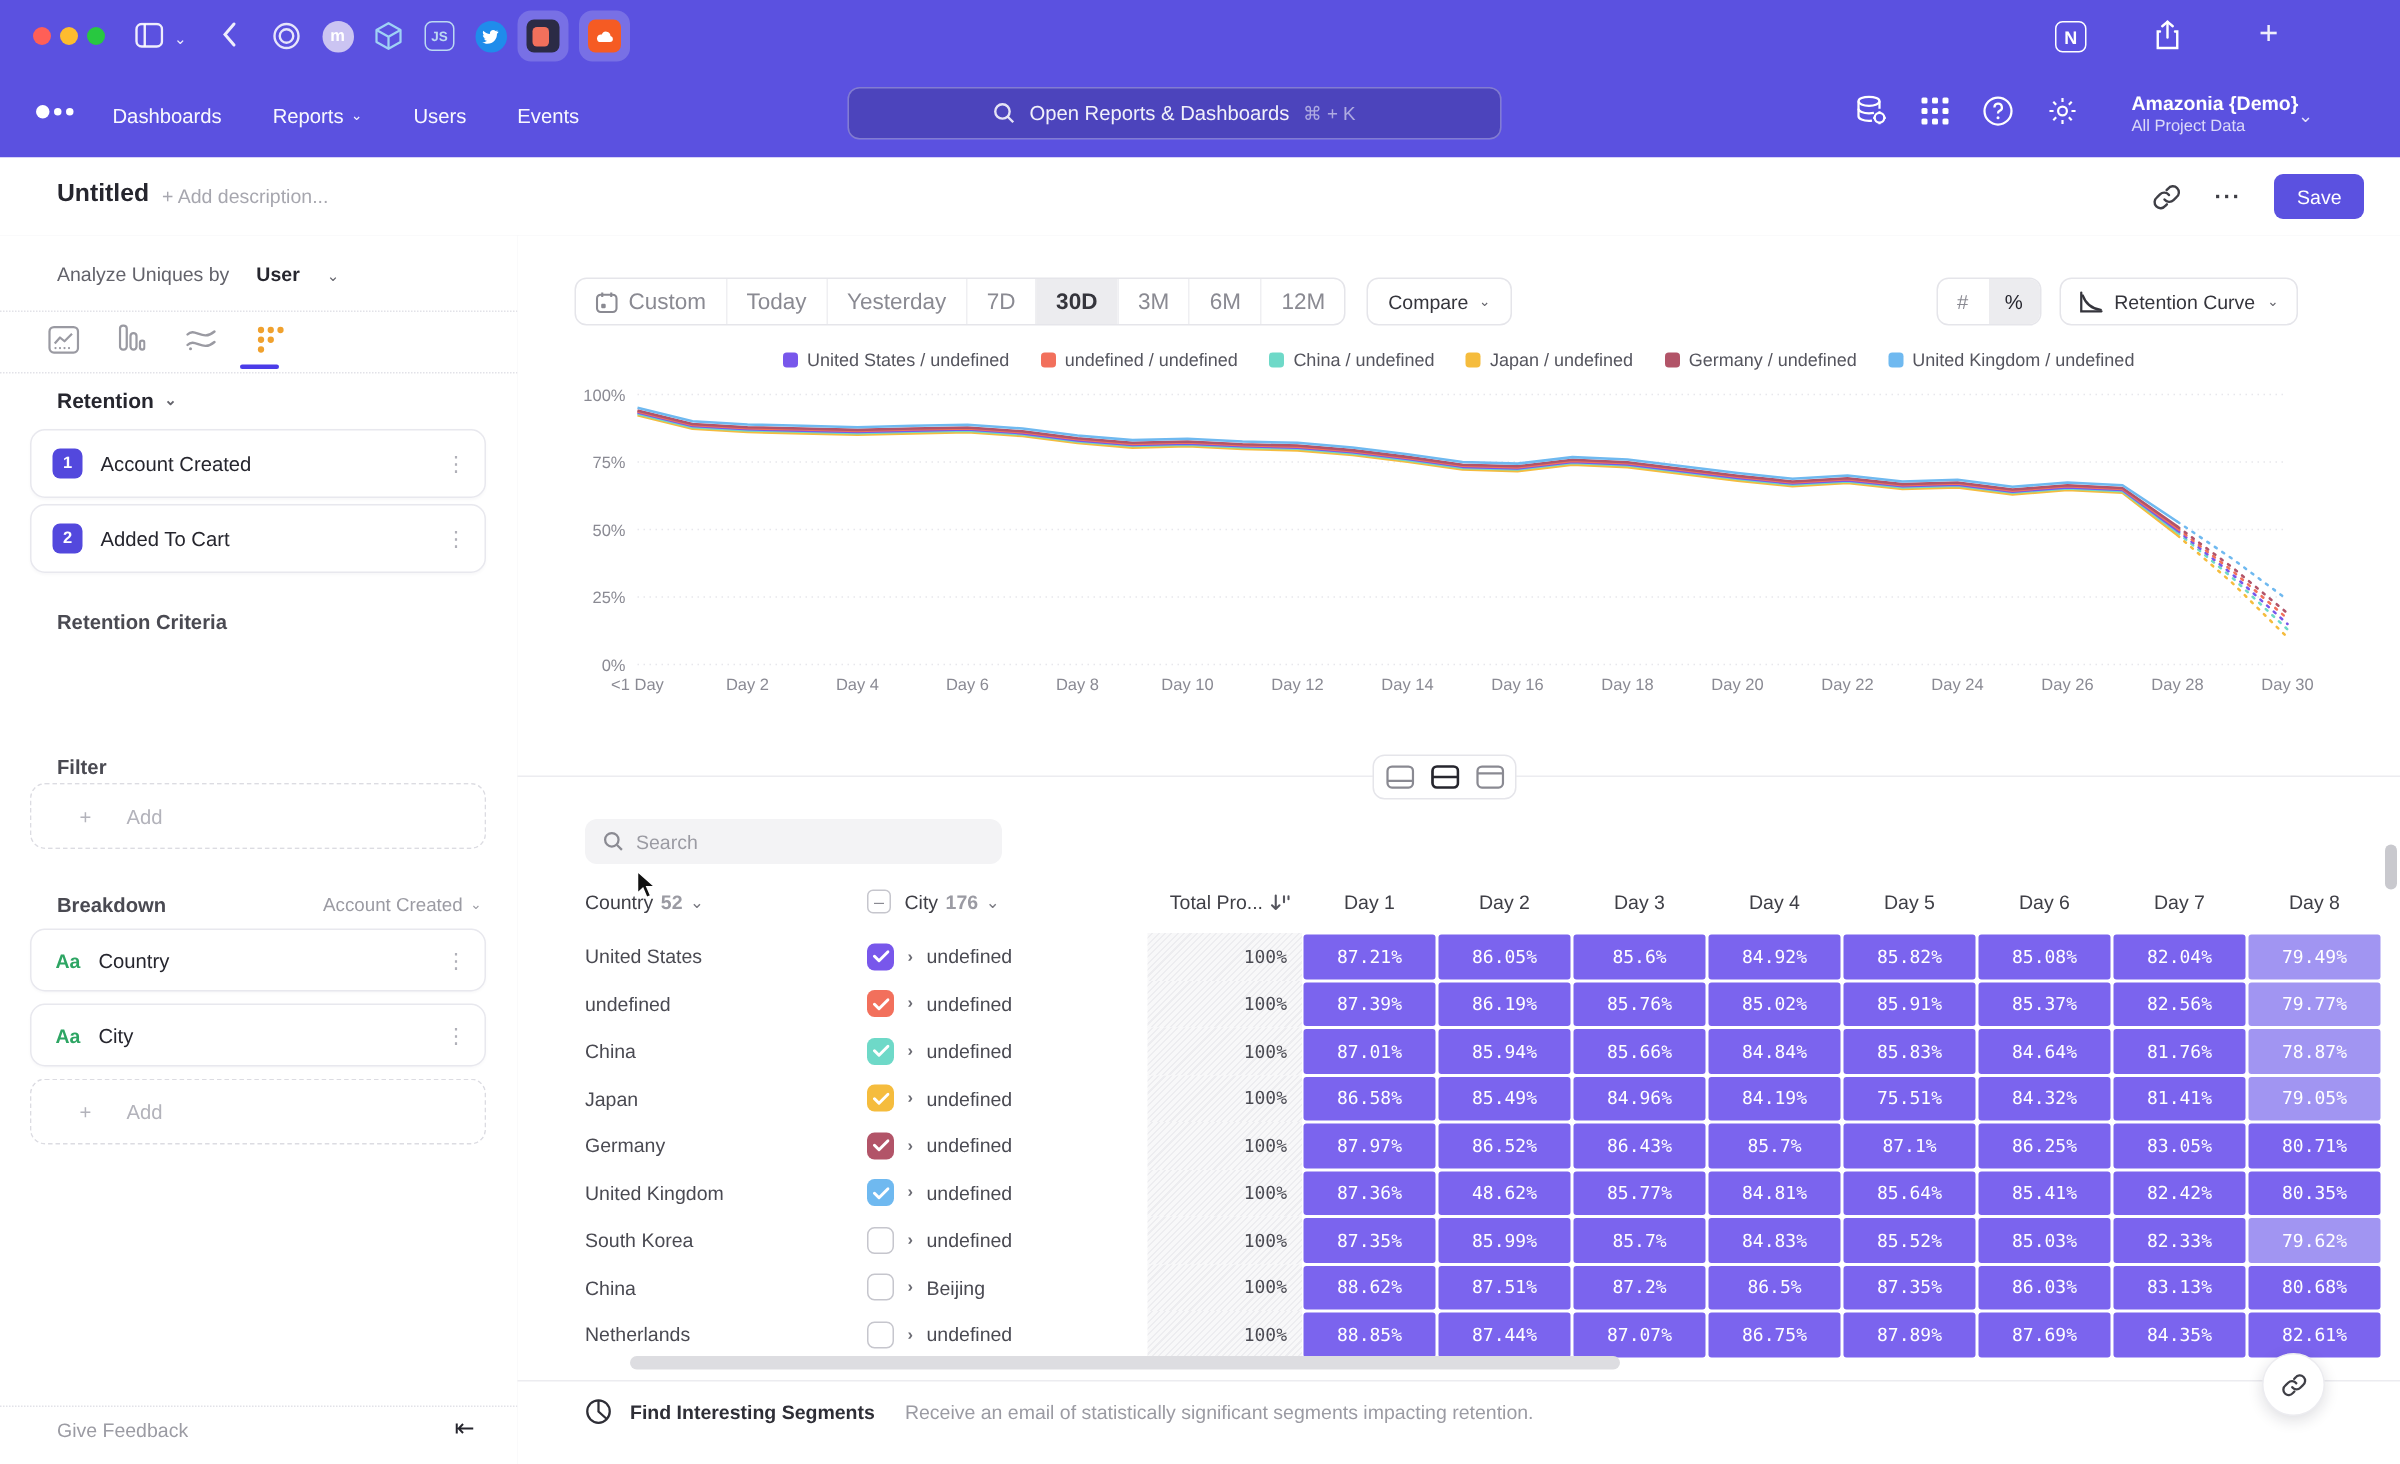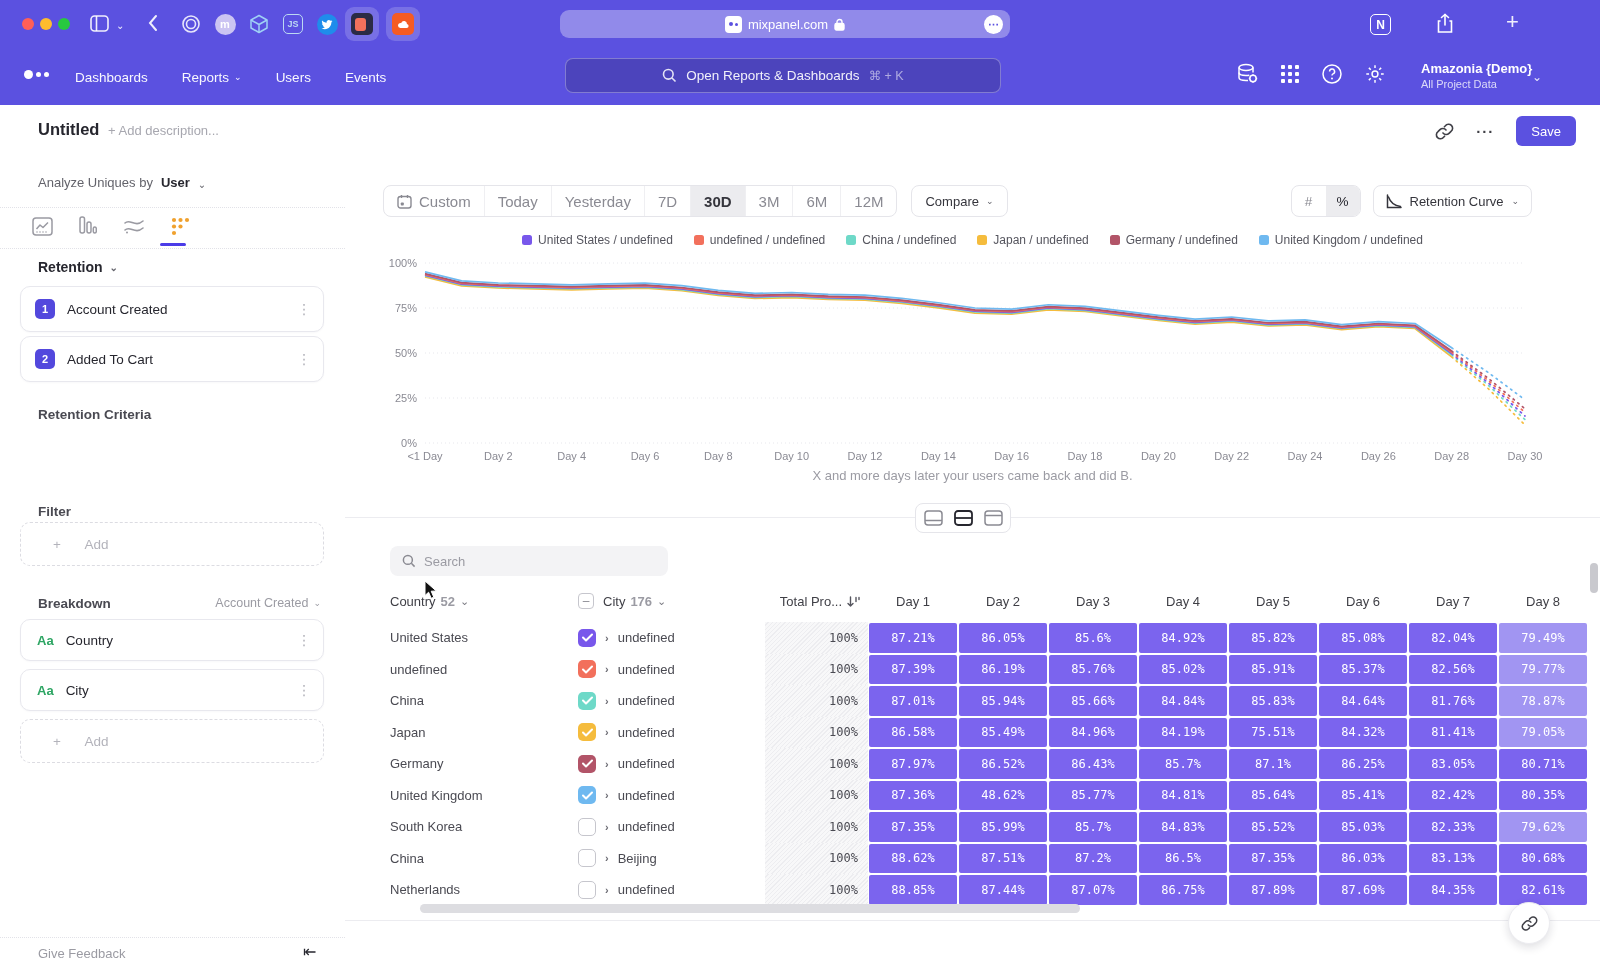--- a/index.html
+++ b/index.html
@@ -36,21 +36,21 @@
   .proj-chev{position:absolute;left:1532px;top:70px;color:rgba(255,255,255,.85);font-size:12px;}
   
   .title-bar{position:absolute;left:0;top:105px;width:1600px;height:52px;background:#fff;border-bottom:1px solid #ECECF0;}
   .rpt-title{position:absolute;left:38px;top:15px;font-size:16.5px;font-weight:700;color:#26262E;}
   .rpt-desc{position:absolute;left:108px;top:18px;font-size:13px;color:#A7A7AF;}
   .title-actions{position:absolute;right:24px;top:11px;display:flex;align-items:center;gap:22px;}
   .dots3{color:#3F3F46;font-size:15px;letter-spacing:1px;font-weight:bold;}
   .save-btn{background:#5B51E0;color:#fff;font-size:13px;border:none;border-radius:6px;height:30px;padding:0 15px;cursor:pointer;}
   
   .sidebar{position:absolute;left:0;top:157px;width:345px;height:819px;background:#fff;border-right:1px solid #ECECF0;}
-  .sb-analyze{position:absolute;left:38px;top:18px;font-size:13px;color:#63636B;display:flex;gap:8px;align-items:flex-end;}
+  .sb-analyze{position:absolute;left:38px;top:18px;font-size:13px;color:#63636B;display:flex;gap:18px;align-items:flex-end;}
   .sb-analyze b{color:#26262E;font-weight:700;}
   .sb-sep{position:absolute;left:0;width:345px;border-top:1px dotted #E2E2E8;}
   .sb-tabs{position:absolute;left:30px;top:57px;display:flex;gap:22px;}
   .sb-tab{width:24px;height:24px;display:flex;align-items:center;justify-content:center;}
   .tab-underline{position:absolute;left:160px;top:86px;width:26px;height:3px;background:#4B3CE8;border-radius:2px;}
   .sb-h{position:absolute;left:38px;font-size:13.5px;color:#4A4A52;font-weight:600;}
   .sb-h.big{font-size:14px;color:#26262E;font-weight:700;}
   .sb-card{position:absolute;left:20px;width:302px;background:#fff;border:1px solid #E8E8EE;border-radius:10px;
            display:flex;align-items:center;box-shadow:0 1px 2px rgba(30,30,60,.03);}
   .badge{width:20px;height:20px;border-radius:5px;background:#5348DD;color:#fff;font-size:11px;font-weight:700;
@@ -178,32 +178,20 @@
   </span>
   <span class="fav-tile" style="left:386px"></span>
   <span class="fav" style="left:390px">
     <span style="width:22px;height:22px;border-radius:5px;background:#F55B23;display:flex;align-items:center;justify-content:center;">
       <svg width="14" height="9" viewBox="0 0 14 9" fill="#fff">
           <path d="M11 4a3 3 0 0 0-5.8-1A2.6 2.6 0 0 0 2 5.6 2.4 2.4 0 0 0 4.4 8h6.2A2 2 0 0 0 12.6 6 2 2 0 0 0 11 4z"></path>
         </svg>
     </span>
   </span>
 
-  <div class="url-pill">
-    <span class="mp-fav">
-        <i></i>
-        <i class="sm"></i>
-      </span>
-    <span class="url-text">mixpanel.com</span>
-    <svg width="11" height="13" viewBox="0 0 11 13" fill="none" stroke="#fff" stroke-width="1.4">
-        <rect x="1" y="5.5" width="9" height="6.5" rx="1.5" fill="#fff"></rect>
-        <path d="M3 5.5V4a2.5 2.5 0 0 1 5 0v1.5"></path>
-      </svg>
-    <span class="url-ellipsis">⋯</span>
-  </div>
 
   <span class="win-icon" style="left:1370px;top:14px">
     <span style="width:21px;height:21px;border:1.6px solid #fff;border-radius:5px;color:#fff;font-size:12px;font-weight:700;display:flex;align-items:center;justify-content:center;box-sizing:border-box;">N</span>
   </span>
   <span class="win-icon" style="left:1436px;top:13px">
     <svg width="18" height="21" viewBox="0 0 18 21" fill="none" stroke="#fff" stroke-width="1.6" stroke-linecap="round">
         <path d="M4 8H2.5v11h13V8H14"></path>
         <line x1="9" y1="1.5" x2="9" y2="12"></line>
         <polyline points="5.5,4.5 9,1.5 12.5,4.5"></polyline>
       </svg>
@@ -514,21 +502,20 @@
       <polyline points="40,22.060000000000002 76.66666666666666,31.060000000000006 113.33333333333333,33.22000000000001 150,34.120000000000005 186.66666666666666,35.02000000000001 223.33333333333334,34.120000000000005 260,33.4 296.6666666666667,35.92000000000001 333.3333333333333,40.6 370,43.660000000000004 406.6666666666667,42.760000000000005 443.3333333333333,44.56 480,45.46000000000001 516.6666666666667,48.52000000000001 553.3333333333334,53.02000000000001 590,58.23999999999999 626.6666666666666,59.32000000000001 663.3333333333334,55 700,56.62000000000001 736.6666666666666,61.12000000000001 773.3333333333334,65.62 810,69.4 846.6666666666666,67.23999999999998 883.3333333333334,71.2 920,70.12 956.6666666666666,74.8 993.3333333333334,71.92000000000002 1030,73.72 1066.6666666666667,100.648" fill="none" stroke="#7857EB" stroke-width="1.7" stroke-linejoin="round"></polyline>
       <polyline points="1066.6666666666667,100.648 1103.3333333333333,129.952 1140,163" fill="none" stroke="#7857EB" stroke-width="1.7" stroke-dasharray="1.5,4.5" stroke-linecap="round"></polyline>
       <polyline points="40,21.339999999999996 76.66666666666666,30.339999999999996 113.33333333333333,32.5 150,33.4 186.66666666666666,34.3 223.33333333333334,33.4 260,32.67999999999999 296.6666666666667,35.2 333.3333333333333,39.879999999999995 370,42.94 406.6666666666667,42.03999999999999 443.3333333333333,43.839999999999996 480,44.739999999999995 516.6666666666667,47.8 553.3333333333334,52.3 590,57.51999999999998 626.6666666666666,58.6 663.3333333333334,54.279999999999994 700,55.9 736.6666666666666,60.4 773.3333333333334,64.9 810,68.67999999999999 846.6666666666666,66.51999999999998 883.3333333333334,70.47999999999999 920,69.4 956.6666666666666,74.07999999999998 993.3333333333334,71.2 1030,73 1066.6666666666667,99.352" fill="none" stroke="#F2705C" stroke-width="1.7" stroke-linejoin="round"></polyline>
       <polyline points="1066.6666666666667,99.352 1103.3333333333333,127.648 1140,159.4" fill="none" stroke="#F2705C" stroke-width="1.7" stroke-dasharray="1.5,4.5" stroke-linecap="round"></polyline>
       <polyline points="40,20.62000000000001 76.66666666666666,29.620000000000008 113.33333333333333,31.780000000000015 150,32.680000000000014 186.66666666666666,33.58000000000001 223.33333333333334,32.680000000000014 260,31.960000000000004 296.6666666666667,34.48000000000002 333.3333333333333,39.160000000000004 370,42.220000000000006 406.6666666666667,41.32000000000001 443.3333333333333,43.12000000000001 480,44.02000000000001 516.6666666666667,47.08000000000001 553.3333333333334,51.58000000000002 590,56.8 626.6666666666666,57.88000000000002 663.3333333333334,53.56000000000001 700,55.18000000000002 736.6666666666666,59.68000000000002 773.3333333333334,64.18000000000002 810,67.96000000000001 846.6666666666666,65.8 883.3333333333334,69.76000000000002 920,68.68000000000002 956.6666666666666,73.36000000000001 993.3333333333334,70.48000000000002 1030,72.28000000000002 1066.6666666666667,98.056" fill="none" stroke="#B25468" stroke-width="1.7" stroke-linejoin="round"></polyline>
       <polyline points="1066.6666666666667,98.056 1103.3333333333333,125.344 1140,155.8" fill="none" stroke="#B25468" stroke-width="1.7" stroke-dasharray="1.5,4.5" stroke-linecap="round"></polyline>
       <polyline points="40,18.82000000000001 76.66666666666666,27.820000000000007 113.33333333333333,29.980000000000015 150,30.880000000000013 186.66666666666666,31.780000000000015 223.33333333333334,30.880000000000013 260,30.160000000000004 296.6666666666667,32.680000000000014 333.3333333333333,37.36 370,40.42000000000001 406.6666666666667,39.52000000000001 443.3333333333333,41.32000000000001 480,42.220000000000006 516.6666666666667,45.280000000000015 553.3333333333334,49.780000000000015 590,55 626.6666666666666,56.08000000000002 663.3333333333334,51.76000000000001 700,53.38000000000002 736.6666666666666,57.88000000000002 773.3333333333334,62.38000000000002 810,66.16000000000001 846.6666666666666,64 883.3333333333334,67.96000000000001 920,66.88000000000002 956.6666666666666,71.56 993.3333333333334,68.68000000000002 1030,70.48000000000002 1066.6666666666667,94.816" fill="none" stroke="#6FB9F0" stroke-width="1.7" stroke-linejoin="round"></polyline>
       <polyline points="1066.6666666666667,94.816 1103.3333333333333,119.584 1140,146.8" fill="none" stroke="#6FB9F0" stroke-width="1.7" stroke-dasharray="1.5,4.5" stroke-linecap="round"></polyline>
     </svg>
 
-  <div class="caption">X and more days later your users came back and did B.</div>
 
   <div class="sect-divider"></div>
   <div class="view-toggle">
     <span class="vt">
       <svg width="19" height="16" viewBox="0 0 19 16" fill="none" stroke="#8A8A92" stroke-width="1.5">
           <rect x="1" y="1" width="17" height="14" rx="3"></rect>
           <line x1="1" y1="10.5" x2="18" y2="10.5"></line>
         </svg>
     </span>
     <span class="vt active">
@@ -768,20 +755,28 @@
         <div class="c-day">87.69%</div>
         <div class="c-day">84.35%</div>
         <div class="c-day">82.61%</div>
       </div>
     </div>
 
   <div class="h-scroll"></div>
   <div class="v-scroll"></div>
 
   <div class="ftr-divider"></div>
+  <div class="ftr">
+    <svg width="18" height="18" viewBox="0 0 18 18" fill="none" stroke="#2E2E36" stroke-width="1.5">
+        <circle cx="9" cy="9" r="7.5"></circle>
+        <path d="M9 1.5V9l5.5 5"></path>
+      </svg>
+    <span class="t1">Find Interesting Segments</span>
+    <span class="t2">Receive an email of statistically significant segments impacting retention.</span>
+  </div>
 
   <div class="fab">
     <svg width="17" height="17" viewBox="0 0 19 19" fill="none" stroke="#3F3F46" stroke-width="1.7" stroke-linecap="round">
         <path d="M8 11a4 4 0 0 0 6 .4l2-2a4 4 0 1 0-5.6-5.6l-1 1"></path>
         <path d="M11 8a4 4 0 0 0-6-.4l-2 2a4 4 0 1 0 5.6 5.6l1-1"></path>
       </svg>
   </div>
 
   <svg class="cursor" width="17" height="20" viewBox="0 0 17 20">
     <path d="M1 1 L1 15.5 L4.6 12.2 L7.2 18.3 L9.8 17.2 L7.2 11.2 L12.3 11 Z" fill="#111" stroke="#fff" stroke-width="1"></path>

